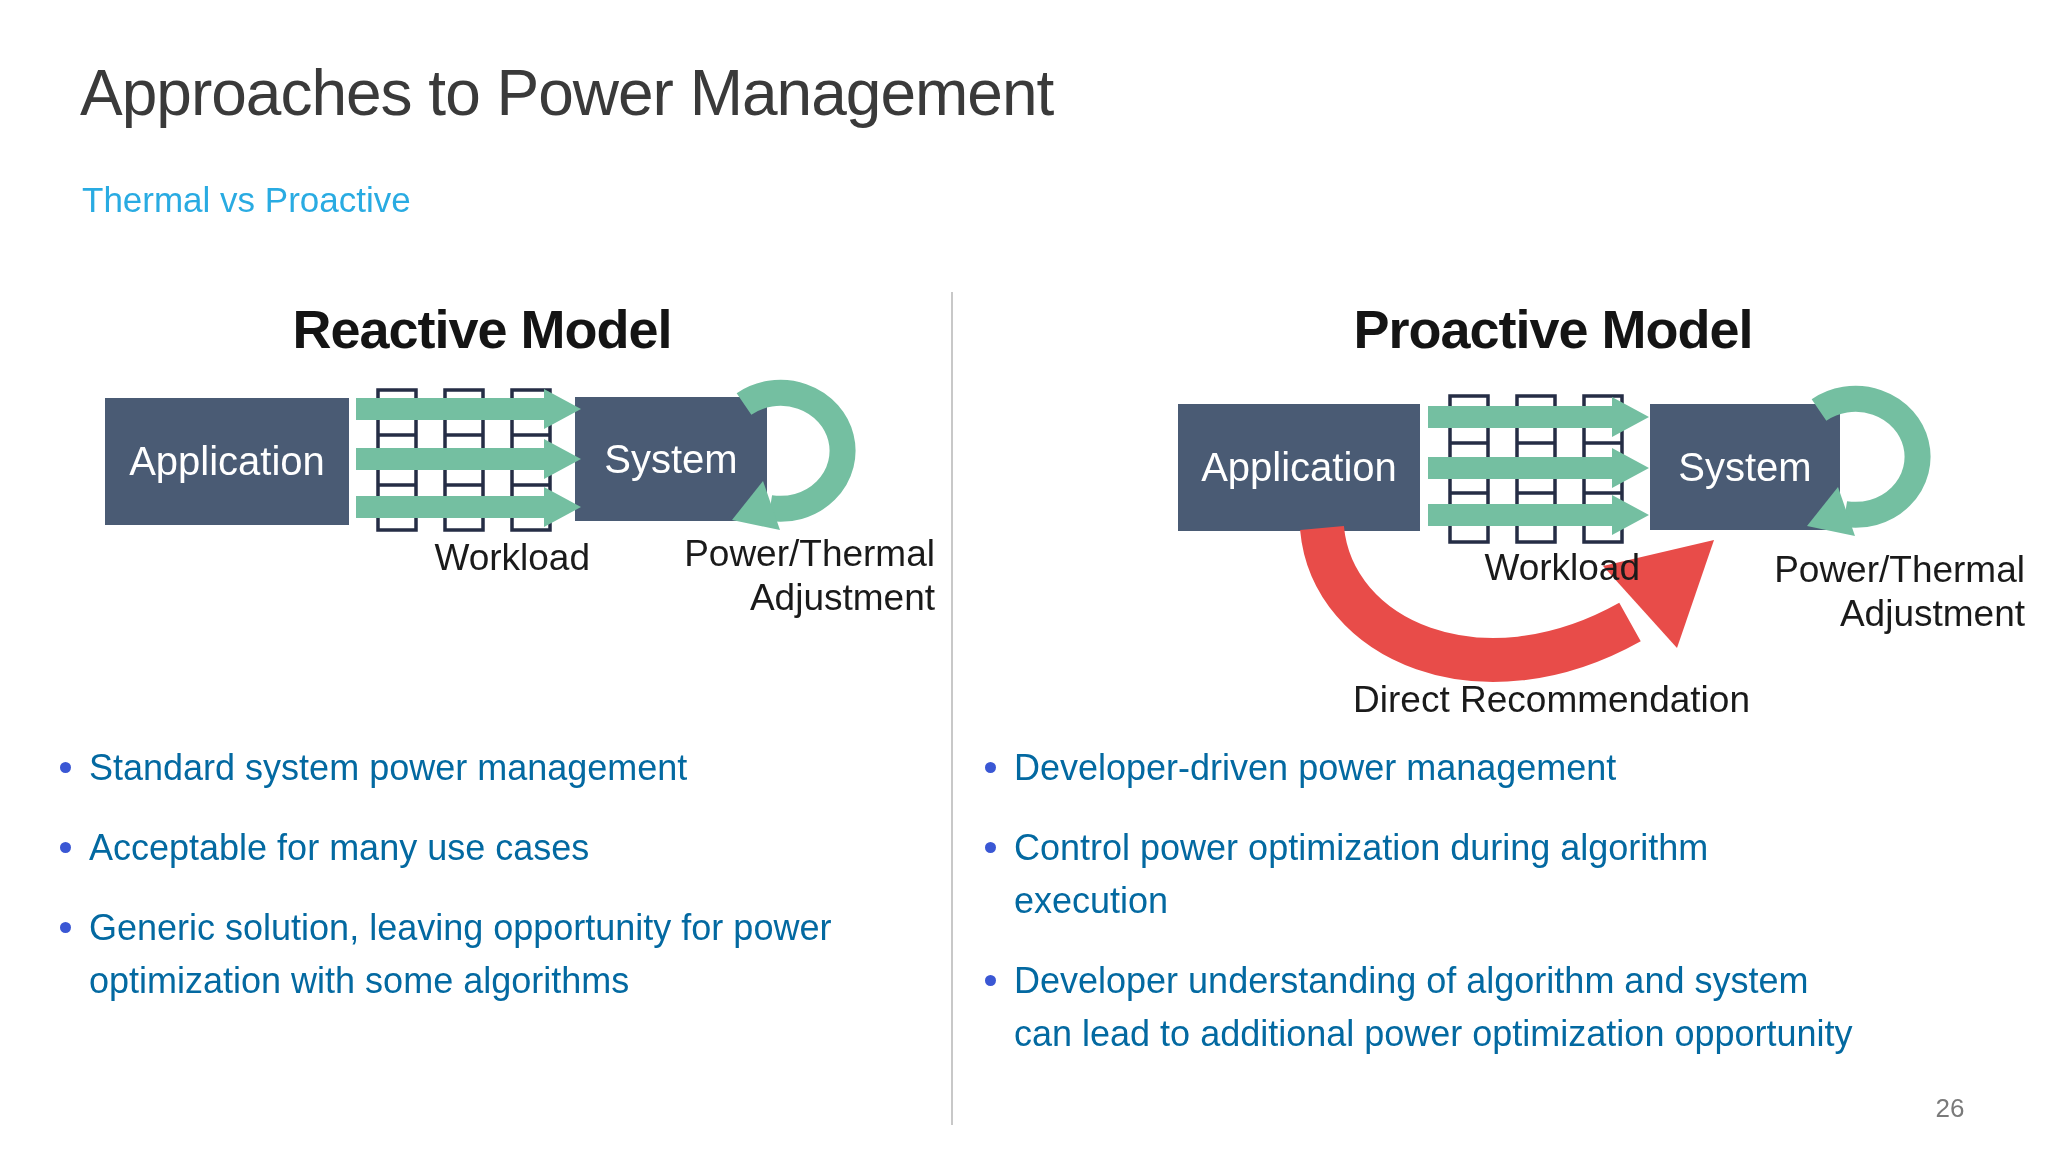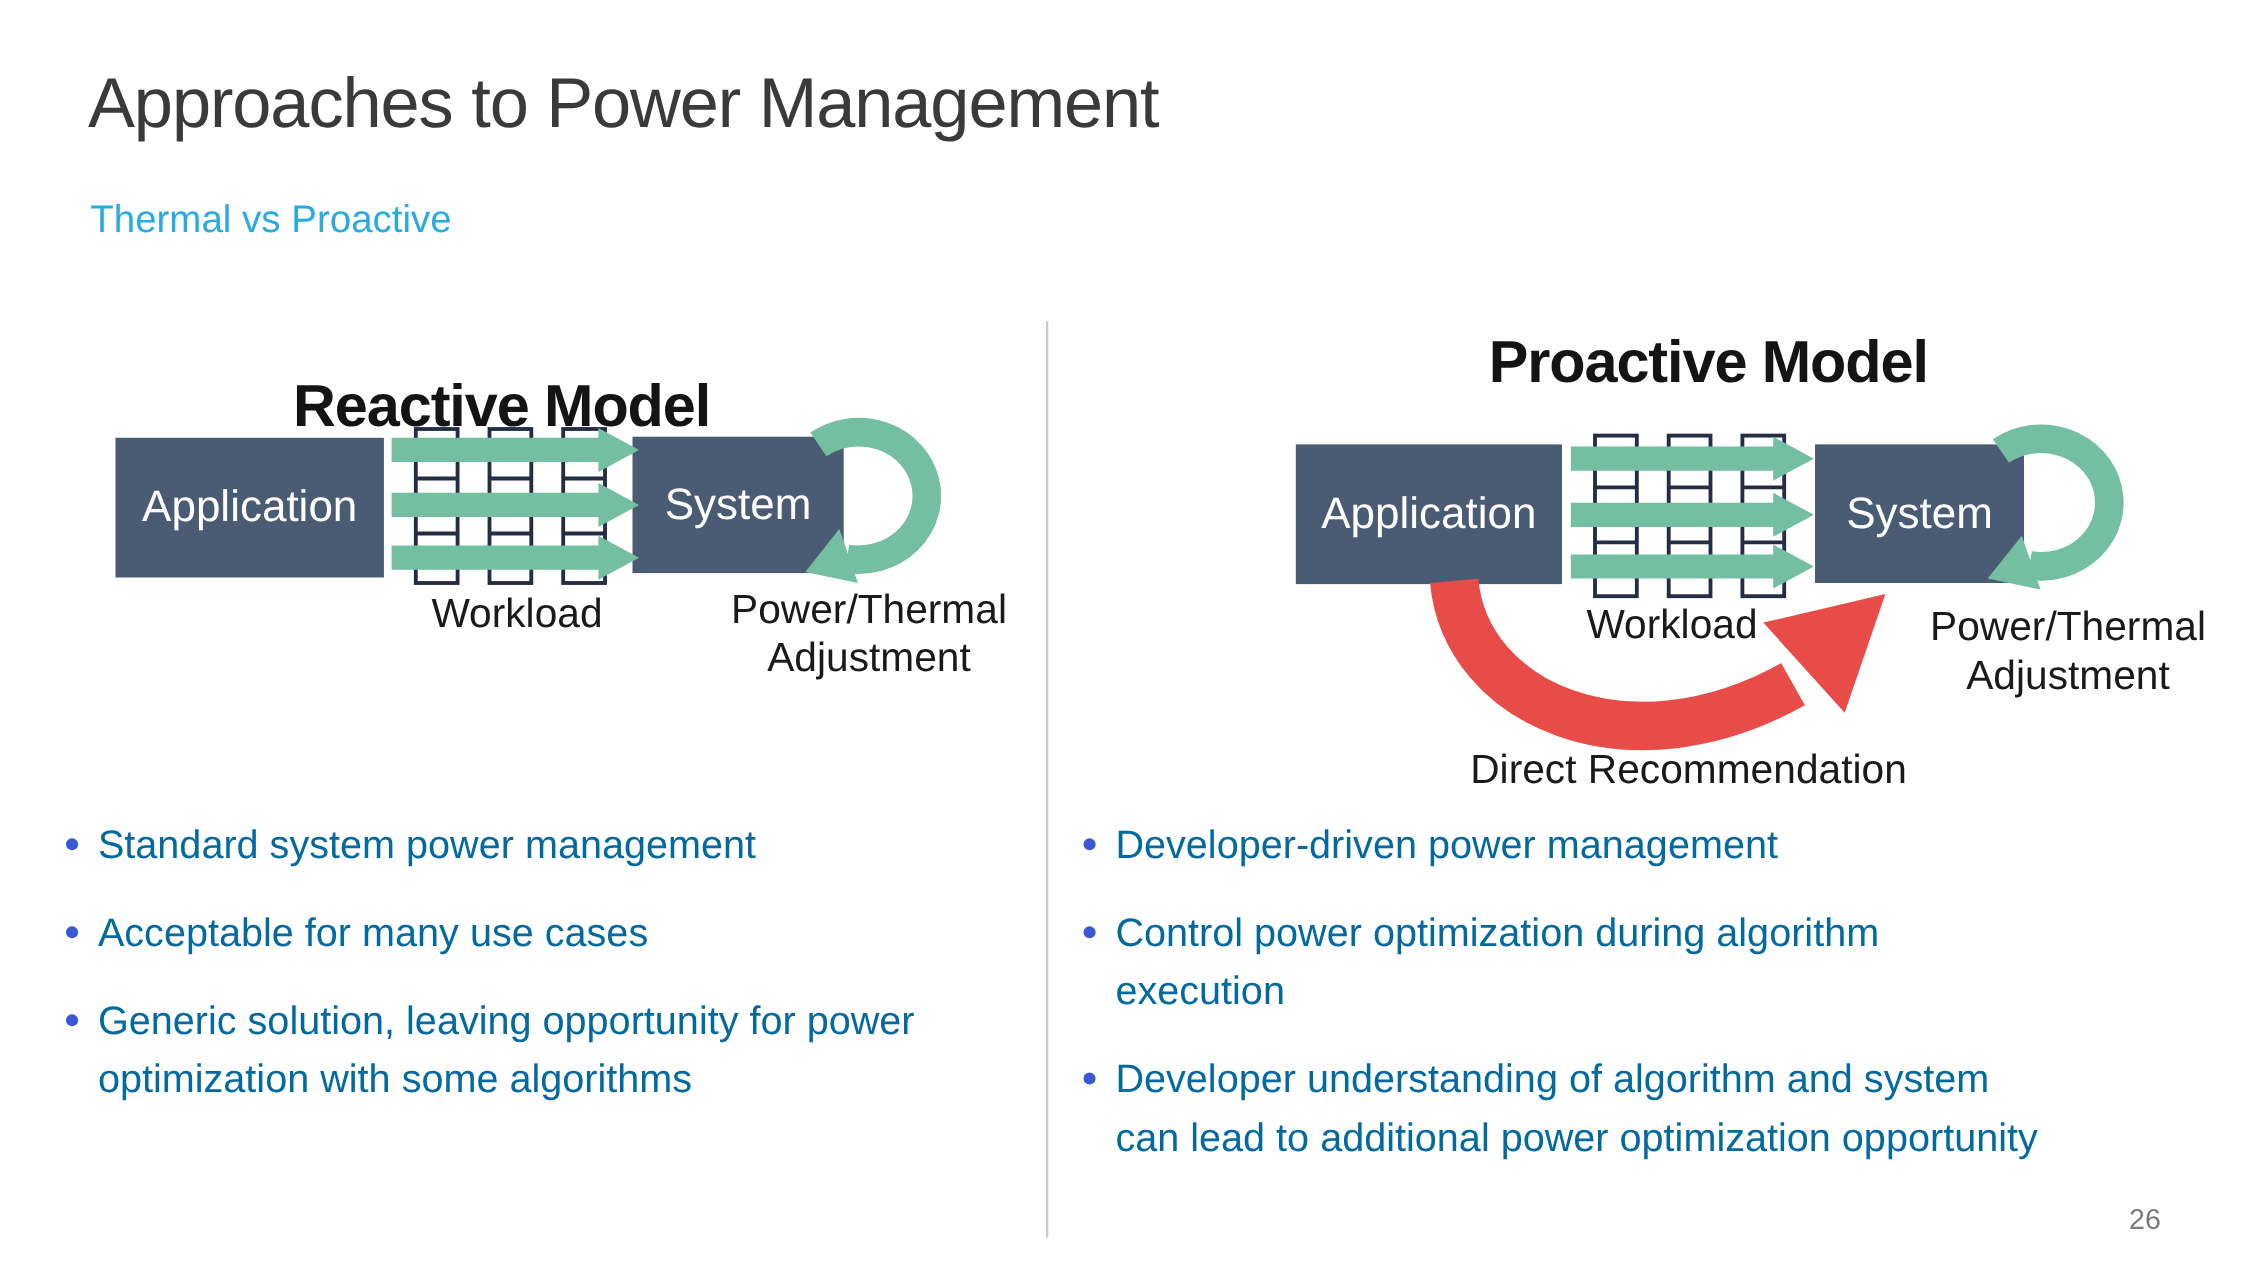--- a/index.html
+++ b/index.html
@@ -17,33 +17,33 @@
     color:var(--accent-cyan);white-space:nowrap;
   }
   .divider{
     position:absolute;left:951px;top:292px;width:2px;height:833px;
     background:var(--divider-gray);
   }
   .model-heading{
     position:absolute;width:600px;text-align:center;font-size:54px;font-weight:700;
     color:#141414;letter-spacing:-1px;white-space:nowrap;
   }
-  #reactive-heading{left:156px;top:298px;margin-top:40px;}
+  #reactive-heading{left:182px;top:298px;}
   #proactive-heading{left:1253px;top:298px;}
   .dbox{
     position:absolute;background:var(--box-slate);color:#ffffff;
     display:flex;align-items:center;justify-content:center;font-size:40px;font-weight:400;
   }
   #reactive-app{left:105px;top:398px;width:244px;height:127px;}
   #reactive-sys{left:575px;top:397px;width:192px;height:124px;}
   #proactive-app{left:1178px;top:404px;width:242px;height:127px;}
   #proactive-sys{left:1650px;top:404px;width:190px;height:126px;}
   .shapes{position:absolute;left:0;top:0;pointer-events:none;}
   .diagram-label{
-    position:absolute;font-size:37px;color:#1a1a1a;text-align:center;line-height:1.18;
+    position:absolute;font-size:37px;color:#1a1a1a;text-align:right;line-height:1.18;
   }
   #workload-reactive{left:350px;top:536px;width:240px;}
   #adjustment-reactive{left:645px;top:532px;width:290px;}
   #workload-proactive{left:1400px;top:546px;width:240px;}
   #adjustment-proactive{left:1735px;top:548px;width:290px;}
   #direct-recommendation{left:1320px;top:678px;width:430px;white-space:nowrap;}
   .bullets{position:absolute;top:742px;list-style:none;margin:0;padding:0;font-size:36px;color:#0369a1;}
   #bullets-left{left:60px;width:780px;}
   #bullets-right{left:985px;width:880px;}
   .bullet{display:flex;gap:18px;margin-bottom:27px;line-height:1.47;}

